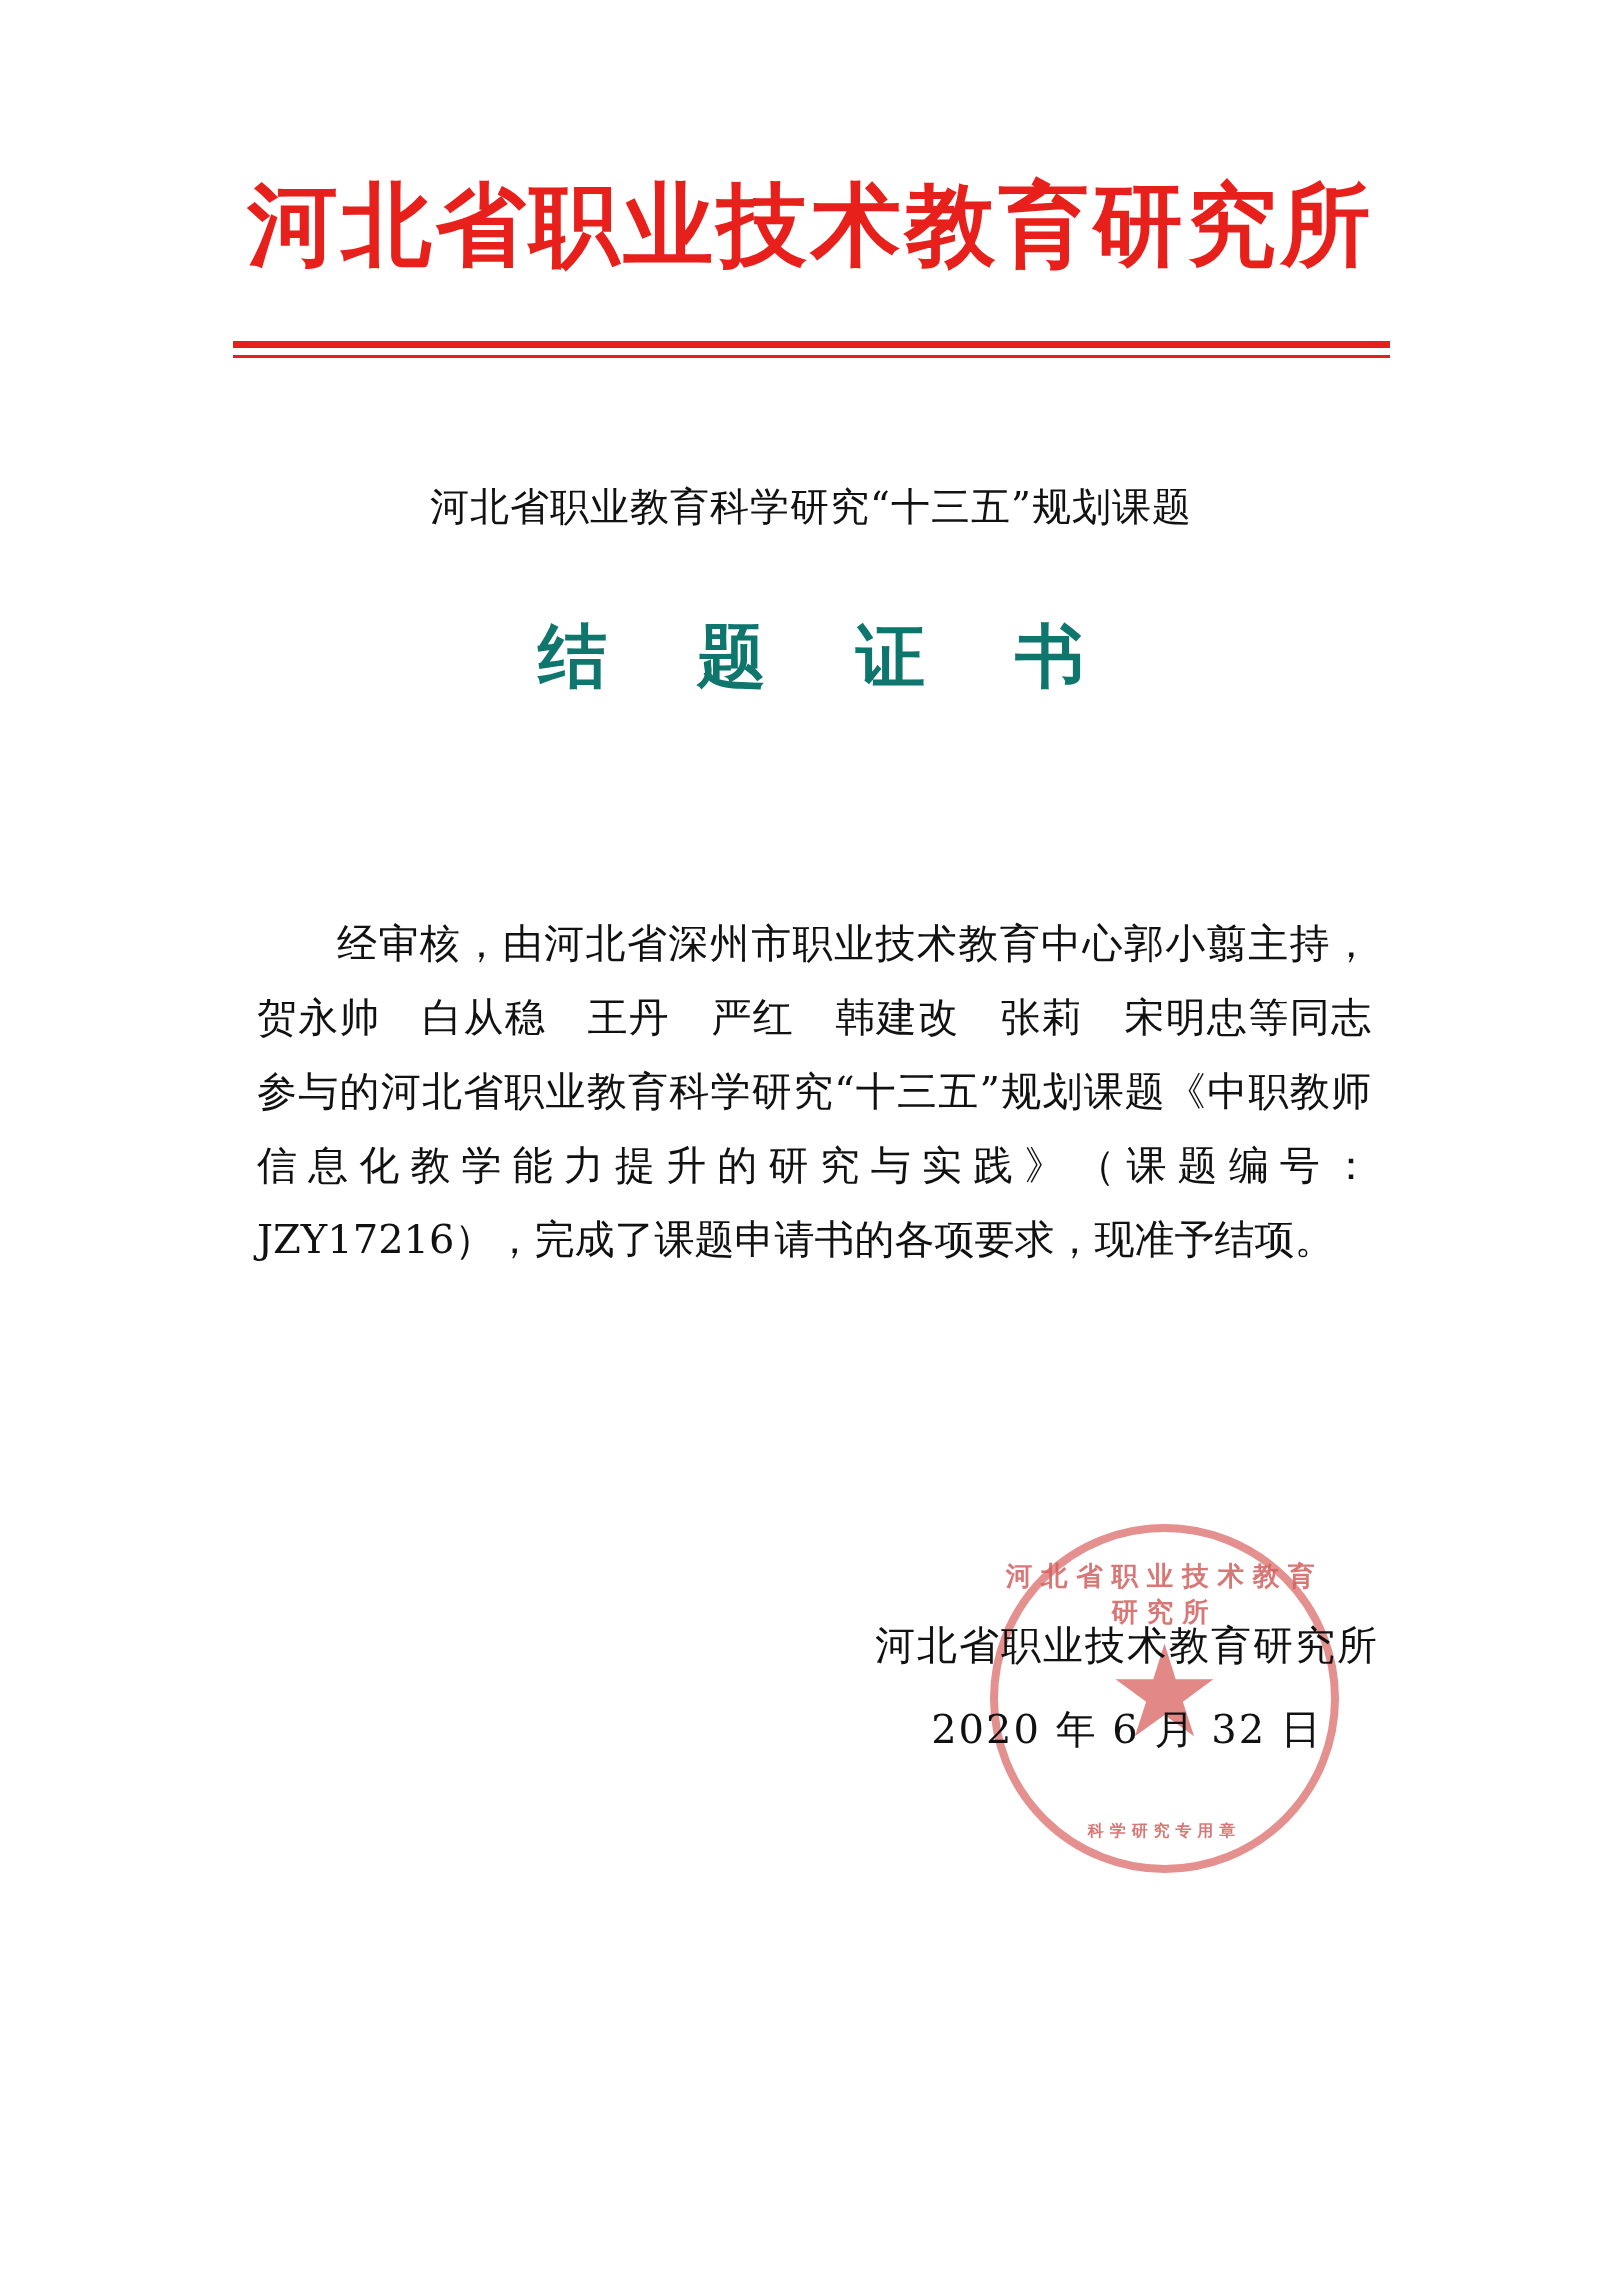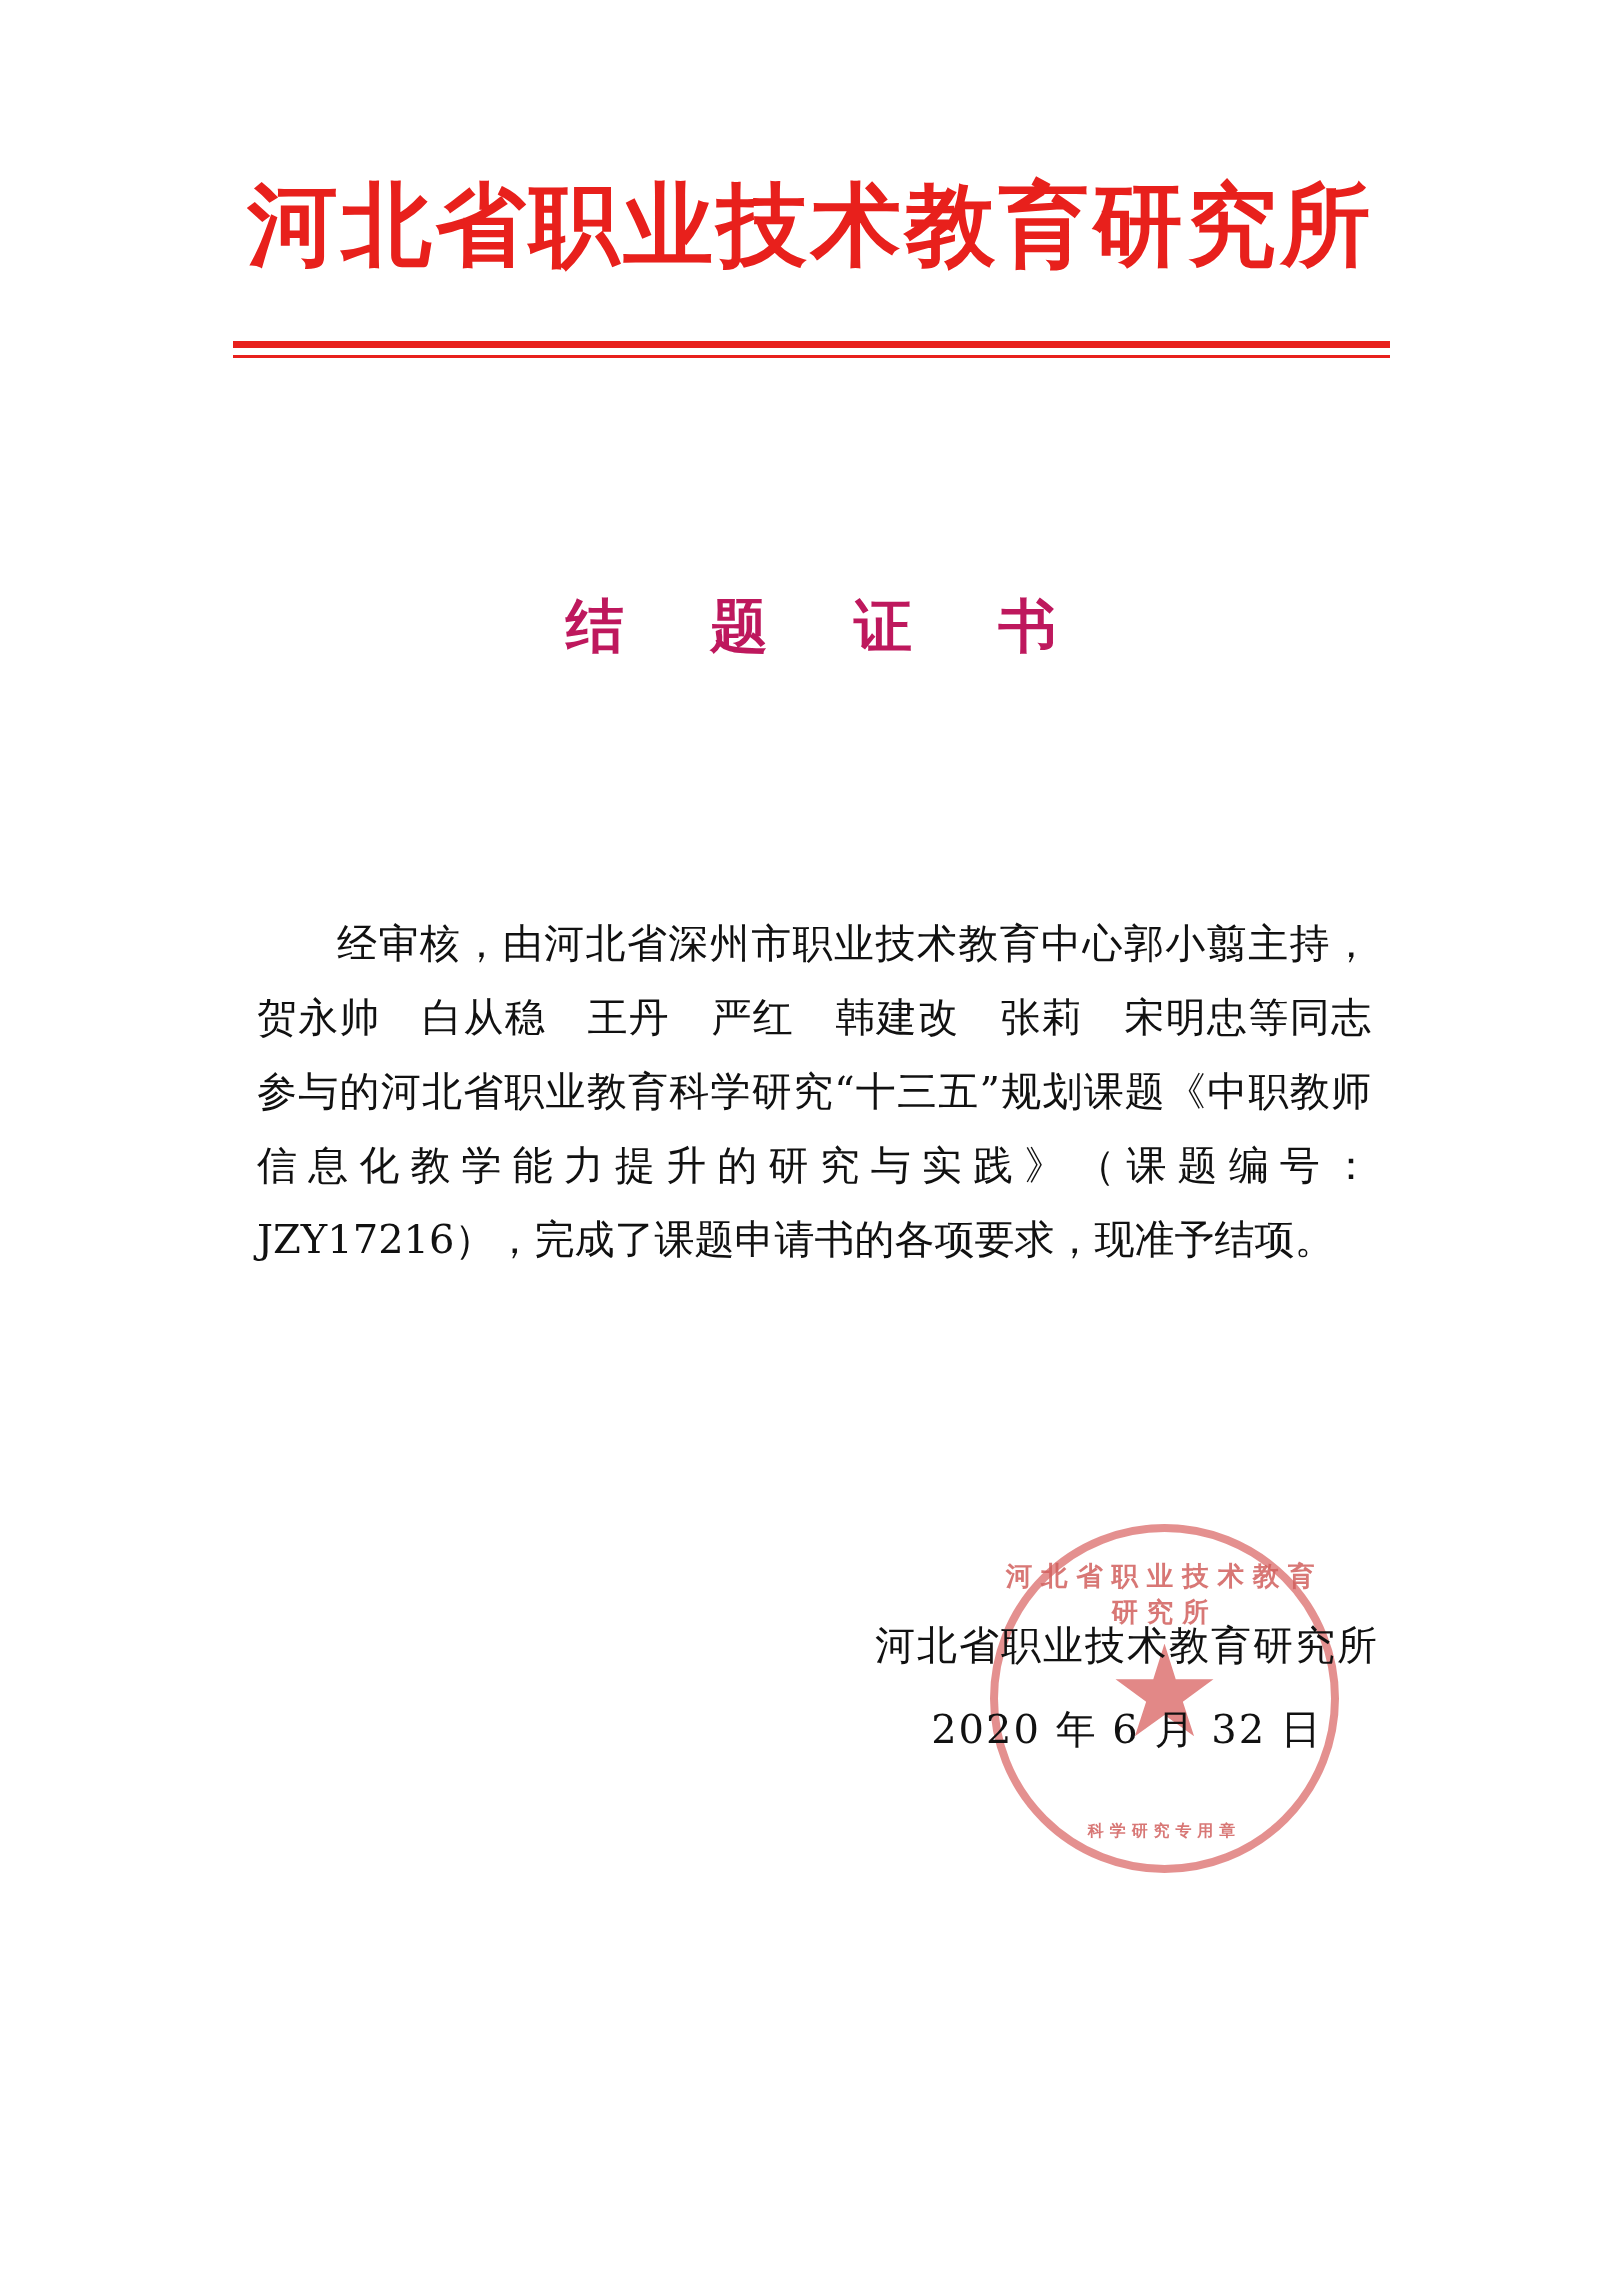--- a/index.html
+++ b/index.html
@@ -63,29 +63,29 @@
     left: 0;
     right: 0;
     text-align: center;
     font-size: 39px;
     letter-spacing: 1px;
     color: #111;
     font-family: "DejaVu Serif", "Liberation Serif", serif;
   }
   .main-title {
     position: absolute;
-    top: 588px;
+    top: 611px;
     left: 0;
     right: 0;
     text-align: center;
-    font-size: 58px;
+    font-size: 69px;
     font-weight: bold;
     letter-spacing: 33px;
     text-indent: 33px;
-    color: #be185d;
+    color: #0f766e;
     font-family: "DejaVu Serif", "Liberation Serif", serif;
   }
 
   
   .cert-no {
     position: absolute;
     top: 784px;
     right: 243px;
     font-size: 37px;
     letter-spacing: 1px;
@@ -175,20 +175,21 @@
 <body>
 
 <div class="page">
 
   <div class="letterhead">
     <div class="letterhead-title">河北省职业技术教育研究所</div>
   </div>
   <div class="letterhead-rule-thick"></div>
   <div class="letterhead-rule-thin"></div>
 
+  <div class="subtitle">河北省职业教育科学研究“十三五”规划课题</div>
 
   <div class="main-title">结 题 证 书</div>
 
 
   <div class="body-text">
     <p class="indent">经审核，由河北省深州市职业技术教育中心郭小翦主持，贺永帅　白从稳　王丹　严红　韩建改　张莉　宋明忠等同志参与的河北省职业教育科学研究“十三五”规划课题《中职教师信息化教学能力提升的研究与实践》（课题编号：JZY17216），完成了课题申请书的各项要求，现准予结项。</p>
   </div>
 
   <div class="seal">
     <div class="seal-top-text">河北省职业技术教育研究所</div>

